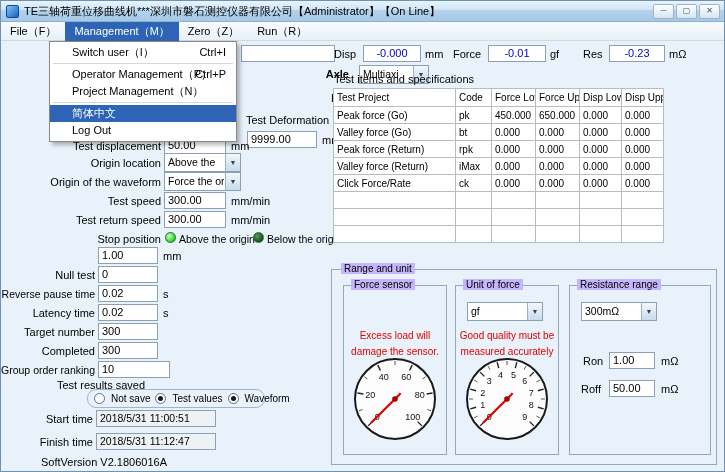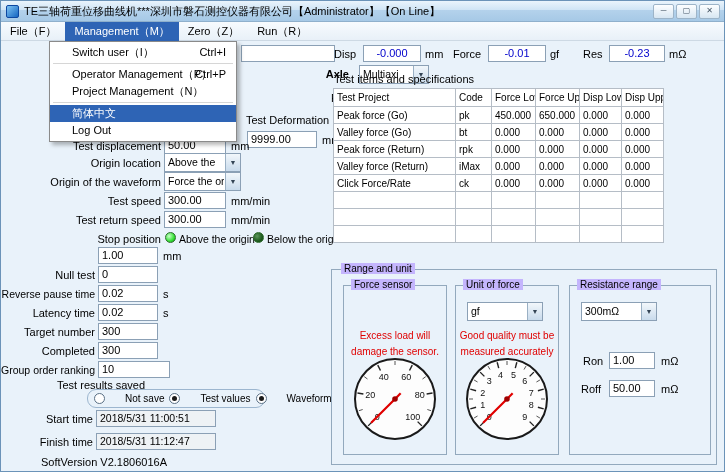--- a/index.html
+++ b/index.html
@@ -30,21 +30,21 @@
   .combo{position:absolute;background:#fff;border:1px solid #8ba0b5;height:19px;padding-left:7px;}
   .combo .txt{position:absolute;left:3px;top:2px;right:16px;overflow:hidden;white-space:nowrap;font-size:10.5px;}
   .combo .btn{position:absolute;right:0;top:0;bottom:0;width:15px;background:linear-gradient(#f2f7fb,#c9dbec);border-left:1px solid #9ab0c4;text-align:center;font-size:7px;line-height:17px;color:#345;}
   .led{position:absolute;width:11px;height:11px;border-radius:50%;border:1px solid #2d6b2d;}
   .led.on{background:radial-gradient(circle at 35% 35%,#c8ffc8,#35e035 60%,#0a8f0a);}
   .led.off{background:radial-gradient(circle at 35% 35%,#5d965d,#1d5c1d 60%,#0c3a0c);}
   .radio{width:11px;height:11px;border-radius:50%;border:1px solid #5a7085;background:#fff;flex:0 0 auto;}
   .radio.checked{position:relative;}
   .radio.checked::after{content:'';position:absolute;left:2px;top:2px;width:5px;height:5px;border-radius:50%;background:#1a1a1a;}
   #radiobox{position:absolute;left:86px;top:388px;width:178px;height:19px;border:1px solid #9cb6cf;border-radius:9px;display:flex;align-items:center;gap:5px;padding:0 6px;}
-  .radio-opt{display:flex;align-items:center;gap:20px;font-size:10px;white-space:nowrap;}
+  .radio-opt{display:flex;align-items:center;gap:6px;font-size:10px;white-space:nowrap;}
   
   #spec-table{position:absolute;left:332px;top:87px;width:330px;border-collapse:collapse;table-layout:fixed;background:#fff;}
   #spec-table th,#spec-table td{border:1px solid #b5bdc6;font-size:10px;font-weight:normal;text-align:left;padding:0 3px;overflow:hidden;white-space:nowrap;}
   #spec-table th{height:18px;}
   #spec-table td{height:17px;}
   
   .fs{position:absolute;border:1px solid #93a9bd;}
   .fs-label{position:absolute;background:#c4b5fd;padding:0 3px;font-size:10px;white-space:nowrap;z-index:2;}
   .warn{position:absolute;color:#e00000;font-size:10px;line-height:16px;text-align:center;}
   svg{font-family:"Liberation Sans","DejaVu Sans",sans-serif;position:absolute;}

